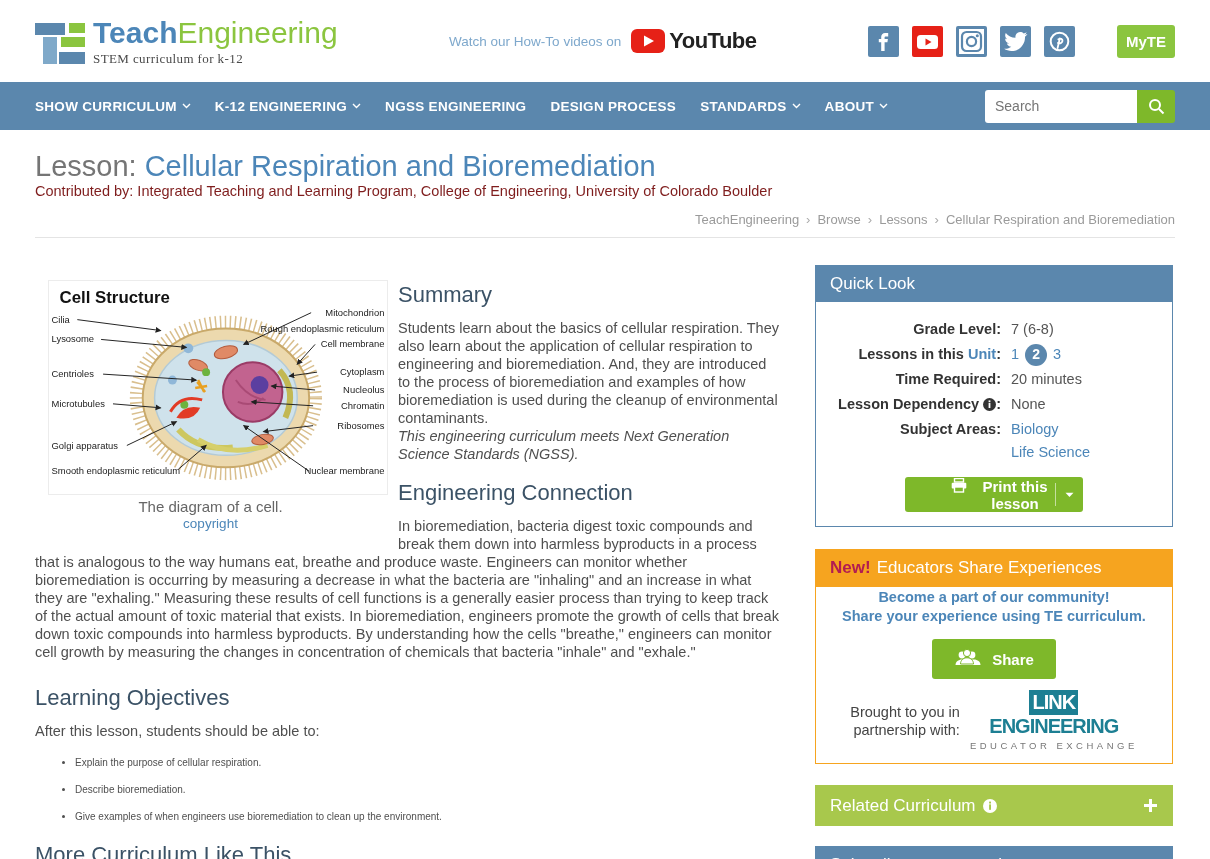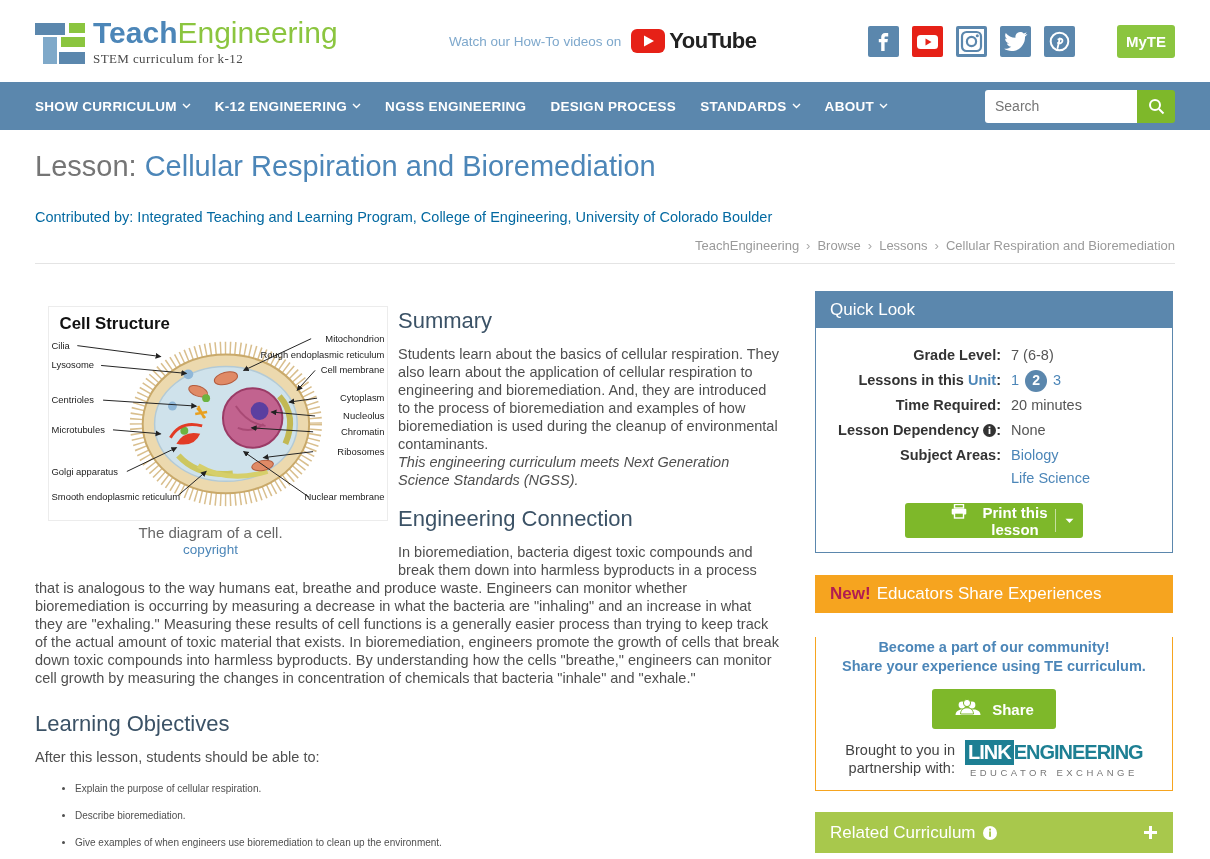--- a/index.html
+++ b/index.html
@@ -35,21 +35,21 @@
   .search-input { width:152px; height:33px; border:none; border-radius:3px 0 0 3px; padding:0 10px;
     font-size:14px; font-family:inherit; color:#555; outline:none; }
   .search-btn { width:38px; height:33px; background:#7eb82a; border:none; border-radius:0 3px 3px 0; cursor:pointer;
     display:flex; align-items:center; justify-content:center; }
 
   
   .container { padding:0 35px; }
   .page-h1 { margin-top:20px; font-size:29px; font-weight:400; }
   .h1-prefix { color:#757575; }
   .h1-title { color:#4c86b8; }
-  .contributed { margin-top:26px; font-size:14.5px; color:#0369a1; }
+  .contributed { margin-top:0; font-size:14.5px; color:#7f1d1d; }
   .breadcrumb { margin-top:13px; padding-bottom:10px; border-bottom:1px solid #e4e4e4;
     text-align:right; font-size:13px; color:#9a9a9a; }
   .crumb { color:#9a9a9a; cursor:pointer; text-decoration:none; }
   .crumb-sep { margin:0 7px; color:#aaa; }
 
   
   .content-row { display:flex; margin-top:27px; align-items:flex-start; }
   .main-col { width:747px; }
   .sidebar { width:358px; margin-left:33px; flex:none; }
 
@@ -80,29 +80,29 @@
     display:flex; align-items:center; justify-content:center; font-size:14px; }
   .subjects .link { display:block; }
   .print-btn { margin:13px auto 0; width:178px; height:35px; background:#7eb82a; border:none; border-radius:3px;
     color:#fff; display:flex; align-items:center; cursor:pointer; font-family:inherit; }
   .print-main { flex:1; display:flex; align-items:flex-start; justify-content:center; gap:8px; font-size:15px; font-weight:700; color:#fff;padding-left:46px; }
   .print-caret { width:28px; height:23px; border-left:1px solid rgba(255,255,255,.55); display:flex; align-items:center; justify-content:center; }
 
   .share-panel { margin-top:22px; }
   .panel-head.orange { height:38px; background:#f6a41f; gap:6px; }
   .new-label { color:#b21d51; font-weight:700; }
-  .share-body { border:1px solid #f6a41f; border-top:none; padding:1px 12px 12px; text-align:center;margin-top:24px; }
+  .share-body { border:1px solid #f6a41f; border-top:none; padding:1px 12px 12px; text-align:center; }
   .share-line { font-size:14.5px; font-weight:700; color:#4c86b8; line-height:19px; }
   .share-btn { margin:13px auto 11px; width:124px; height:40px; background:#7eb82a; border:none; border-radius:3px;
     color:#fff; font-size:15px; font-weight:700; display:flex; align-items:center; justify-content:center; gap:10px;
     cursor:pointer; font-family:inherit; }
   .partner-row { display:flex; align-items:center; justify-content:center; gap:10px; }
   .partner-text { font-size:14.5px; color:#444; text-align:right; line-height:18px; }
   .le-logo { text-align:center; }
-  .le-top { display:flex; align-items:center; }
+  .le-top { display:flex; align-items:center;flex-direction:column; }
   .le-link { background:#1d7f93; color:#fff; font-weight:700; font-size:20px; padding:1px 3px; letter-spacing:-1px; }
   .le-eng { color:#1d7f93; font-weight:700; font-size:20px; letter-spacing:-1px; }
   .le-tag { font-size:9.5px; color:#777; letter-spacing:3.5px; margin-top:2px; }
 
   .related-bar { margin-top:21px; height:41px; background:#a8c84c; color:#fff; display:flex; align-items:center;
     padding:0 15px; font-size:17px; cursor:pointer; }
   .related-left { display:flex; align-items:center; gap:7px; flex:1;text-align:right; }
   .plus-icon { font-size:0; }
 
   .newsletter { margin-top:20px; }

